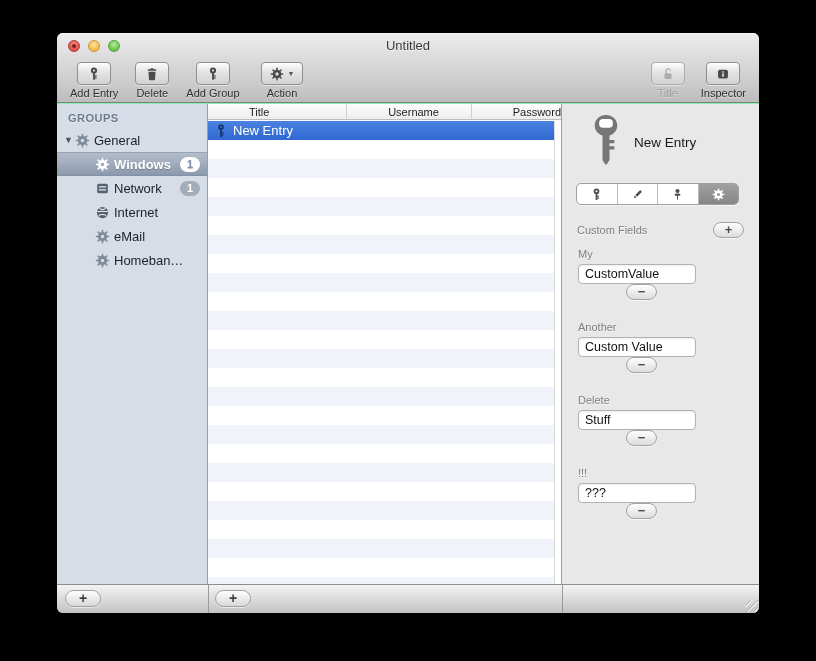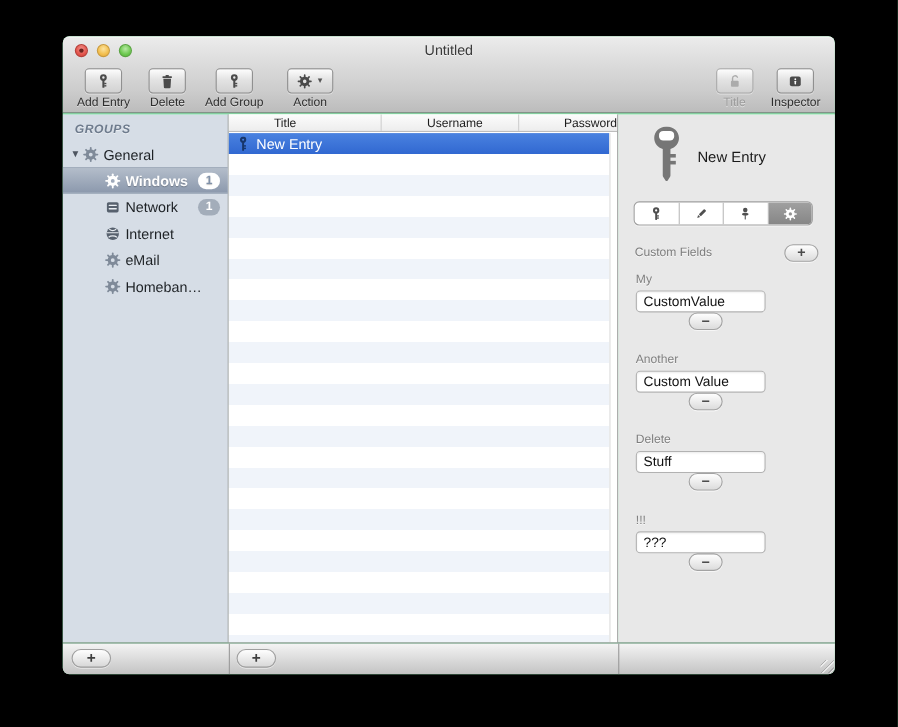--- a/index.html
+++ b/index.html
@@ -35,21 +35,21 @@
   .tb-label { font-size:11px; margin-top:2px; color:#2d2d2d; text-shadow:0 1px 0 rgba(255,255,255,.5); }
   .tb-item.disabled .tb-btn { color:#ababab; border-color:#ababab; }
   .tb-item.disabled .tb-label { color:#9d9d9d; }
   .tb-spacer { flex:1; }
   .icon14 svg { width:14px; height:14px; display:block; }
   .caret { font-size:7px; color:#555; }
   
   .content { position:absolute; left:0; top:71px; right:0; bottom:29px; display:flex; }
   
   .sidebar { width:151px; background:#d6dde6; border-right:1px solid #9b9b9b; position:relative; flex:none; }
-  .groups-header { padding:8px 0 4px 11px; font-size:11px; font-weight:bold; color:#6e7b8d; letter-spacing:.5px; text-shadow:0 1px 0 rgba(255,255,255,.5);font-style:italic; }
+  .groups-header { padding:8px 0 4px 11px; font-size:11px; font-weight:bold; color:#6e7b8d; letter-spacing:.5px; text-shadow:0 1px 0 rgba(255,255,255,.5); }
   .side-item { height:24px; display:flex; align-items:center; font-size:13px; color:#1d2125; position:relative; }
   .side-item .disclosure { width:13px; margin-left:5px; font-size:9px; color:#4e5560; text-align:center; }
   .side-item .indent0 { margin-left:18px; }
   .side-icon { width:15px; height:15px; margin-right:4px; color:#7f8a99; flex:none; }
   .side-icon svg { width:15px; height:15px; display:block; }
   .side-icon.dark { color:#57616e; }
   .side-label { white-space:nowrap; overflow:hidden; }
   .side-item.selected {
     background:linear-gradient(#b3bdca, #8c99ad);
     border-top:1px solid #97a2b3; border-bottom:1px solid #8492a6;

